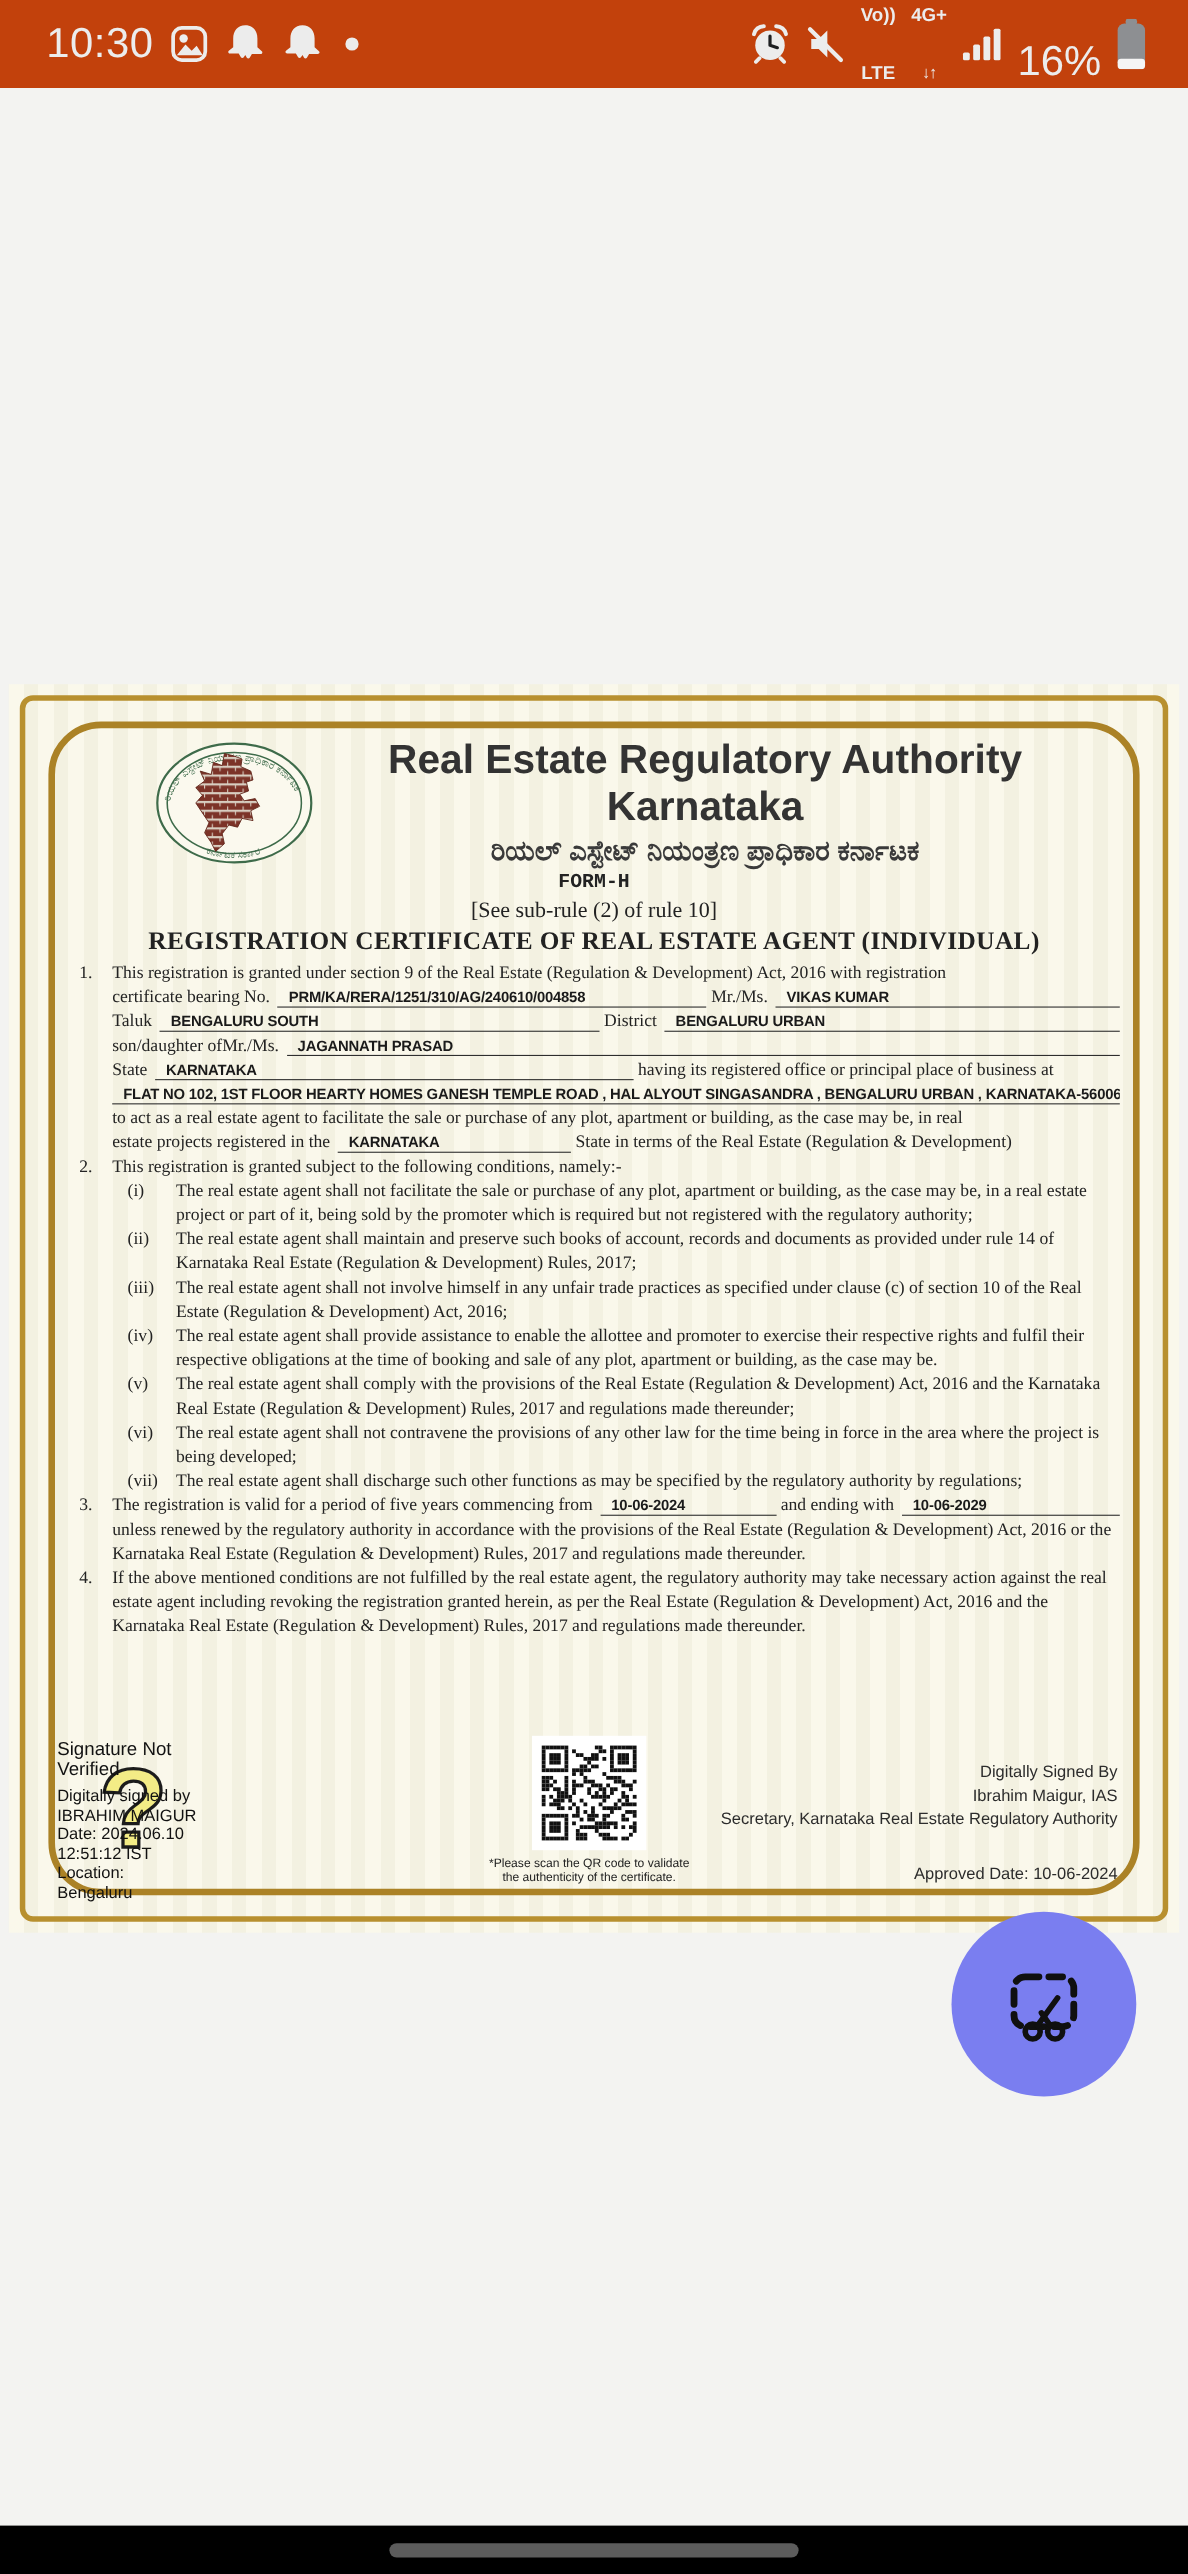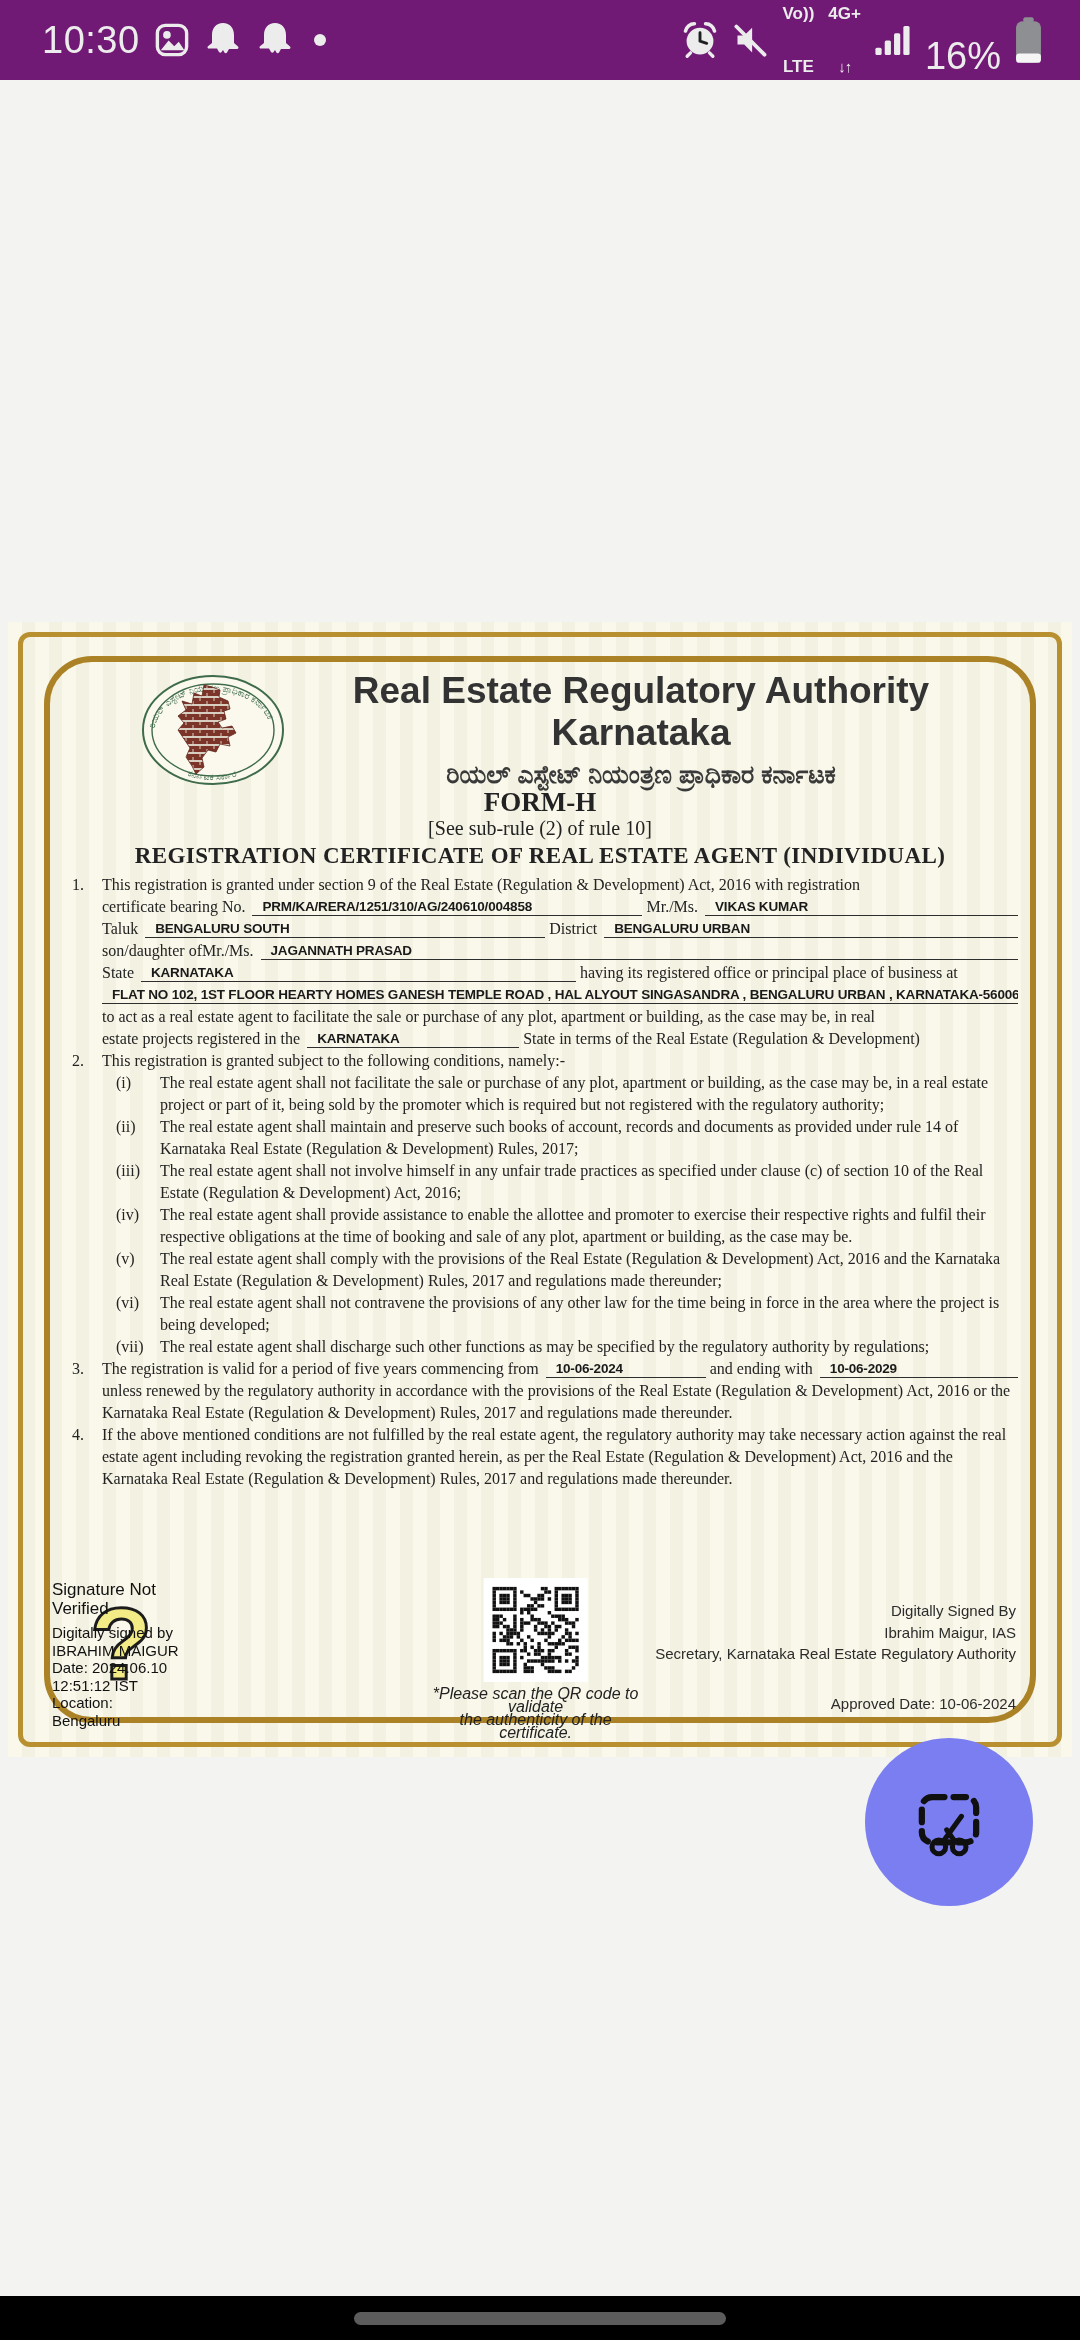--- a/index.html
+++ b/index.html
@@ -1,40 +1,40 @@
 <!DOCTYPE html>
 <html><head>
 <meta charset="utf-8">
 <style>
   html,body{margin:0;padding:0;background:#000;}
   .screen{position:relative;width:1080px;height:2340px;margin:0 auto;background:#f3f3f1;overflow:hidden;font-family:"Liberation Sans",sans-serif;}
 
   
-  .status-bar{position:absolute;top:0;left:0;width:100%;height:80px;background:#701a75;display:flex;justify-content:space-between;align-items:center;box-sizing:border-box;padding:0 38px 0 42px;color:#ececec;}
+  .status-bar{position:absolute;top:0;left:0;width:100%;height:80px;background:#c2410c;display:flex;justify-content:space-between;align-items:center;box-sizing:border-box;padding:0 38px 0 42px;color:#ececec;}
   .sb-left,.sb-right{display:flex;align-items:center;gap:14px;}
   .sb-time{font-size:38px;letter-spacing:0.5px;}
   .sb-dot{width:12px;height:12px;border-radius:50%;background:#ececec;margin-left:6px;}
   .stack{display:flex;flex-direction:column;align-items:center;line-height:17px;font-weight:bold;font-size:17px;gap:36px;}
   .stack .sub{font-size:15px;font-weight:bold;letter-spacing:-1px;}
   .sb-pct{font-size:38px;margin-top:32px;}
 
   
   .certificate{position:absolute;left:8px;top:622px;width:1064px;height:1135px;
     background:repeating-linear-gradient(to right,#faf8eb 0 14px,#f3f1e1 14px 27px);}
   .frame-outer{position:absolute;inset:10px;border:5px solid #b8902f;border-radius:12px;pointer-events:none;}
   .frame-inner{position:absolute;inset:34px 36px;border:6px solid #ab8226;border-radius:48px;pointer-events:none;}
 
   .cert-header{position:absolute;left:46px;right:46px;top:48px;display:flex;align-items:center;}
   .emblem{margin-left:86px;flex:none;}
   .titles{flex:1;text-align:center;padding-right:30px;}
   .t-en{font-size:37px;font-weight:bold;color:#333;}
   .t-kn{font-size:25px;font-weight:bold;color:#3a3a3a;margin-top:6px;}
 
   .form-block{position:absolute;left:46px;right:46px;top:168px;text-align:center;color:#222;font-family:"Liberation Serif",serif;}
-  .form-no{font-size:27px;font-weight:bold;line-height:25px;}
+  .form-no{font-size:18px;font-weight:bold;line-height:25px;font-family:Liberation Mono, monospace;}
   .form-rule{font-size:20px;line-height:26px;}
   .cert-title{font-size:23px;font-weight:bold;letter-spacing:0.4px;line-height:30px;}
 
   .cert-body{position:absolute;left:52px;right:54px;top:252px;font-family:"Liberation Serif",serif;font-size:16px;line-height:22px;color:#232323;}
   .item{display:flex;}
   .num{flex:none;width:42px;box-sizing:border-box;padding-left:12px;}
   .item-content{flex:1;min-width:0;}
   .cline{display:flex;align-items:flex-end;height:22px;white-space:nowrap;}
   .ct{line-height:22px;padding-right:5px;}
   .ct+.cf{margin-left:2px;}
@@ -47,21 +47,21 @@
   .cond-text{flex:1;min-width:0;}
 
   
   .sig-stamp{position:absolute;left:44px;top:958px;width:250px;font-family:"Liberation Sans",sans-serif;color:#111;}
   .sig-stamp .q-mark{position:absolute;left:38px;top:14px;z-index:0;font-size:102px;font-weight:bold;color:#f3ec86;
       -webkit-text-stroke:3px #1c1c1c;line-height:100px;}
   .sig-status{position:relative;z-index:1;font-size:17px;line-height:19px;width:160px;}
   .sig-lines{position:relative;z-index:1;margin-top:6px;font-size:15px;line-height:17.5px;width:190px;}
   .qr-block{position:absolute;left:50%;top:956px;transform:translateX(-52%);width:220px;text-align:center;}
   .qr-box{display:inline-block;background:#fff;padding:2px;line-height:0;}
-  .qr-cap{margin-top:3px;font-size:16px;line-height:13px;color:#222;font-family:"Liberation Sans",sans-serif;font-style:italic;}
+  .qr-cap{margin-top:3px;font-size:11px;line-height:13px;color:#222;font-family:"Liberation Sans",sans-serif;}
   .signed-right{position:absolute;right:56px;top:978px;text-align:right;font-size:15px;line-height:21.5px;color:#2c2c2c;font-family:"Liberation Sans",sans-serif;}
   .approved{margin-top:28px;}
 
   
   .fab{position:absolute;left:865px;top:1738px;width:168px;height:168px;border-radius:50%;background:#7a7ef0;border:none;
        display:flex;align-items:center;justify-content:center;cursor:pointer;}
   .nav-bar{position:absolute;left:0;bottom:0;width:100%;height:44px;background:#000;}
   .nav-pill{position:absolute;left:50%;top:16px;transform:translateX(-50%);width:372px;height:13px;border-radius:7px;background:#5c5c5c;}
 </style>
 </head>

